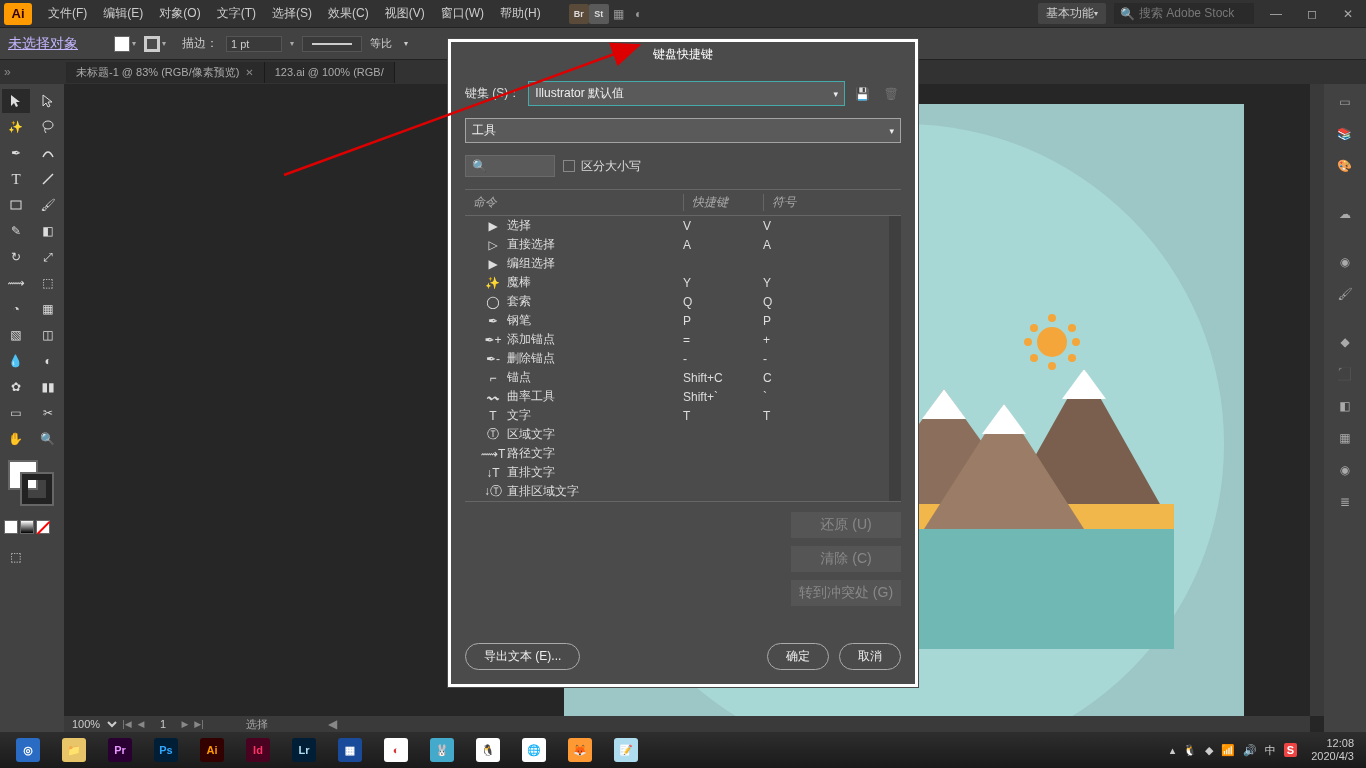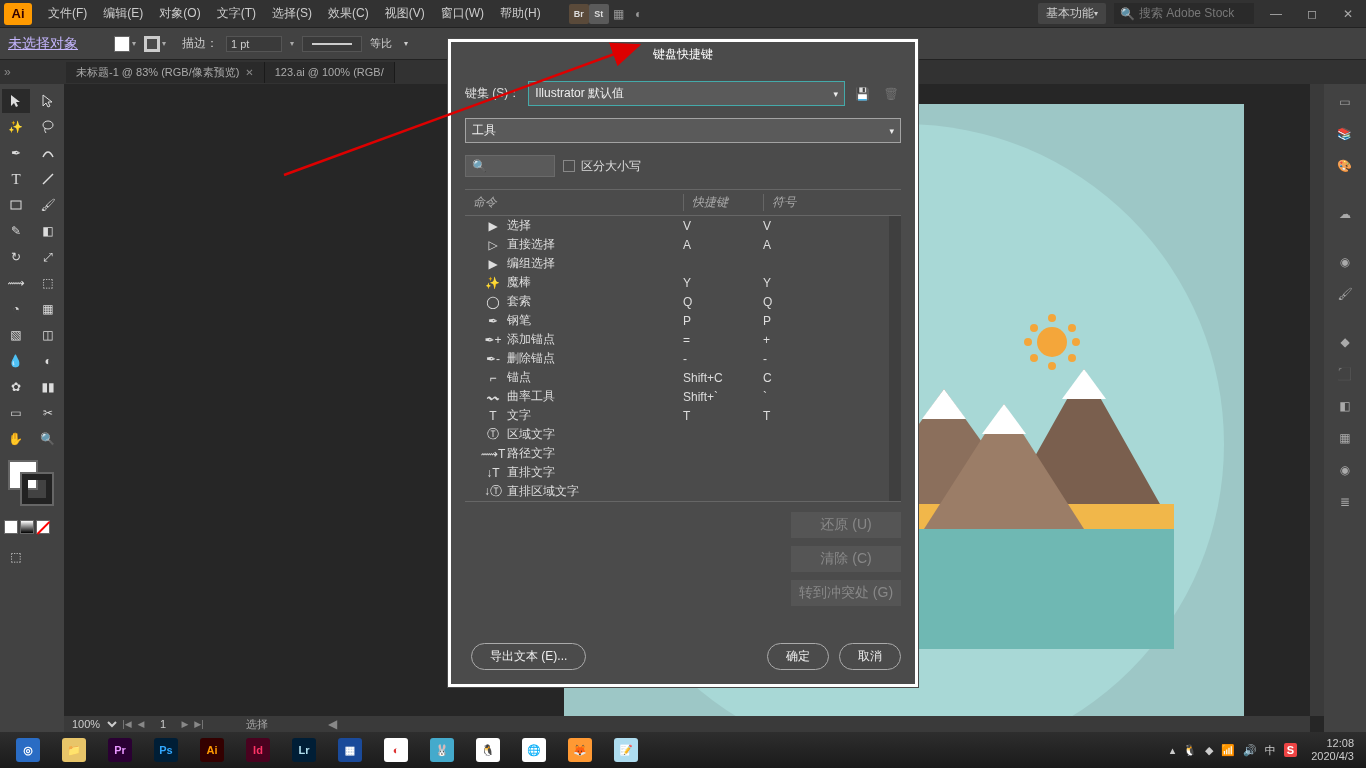--- a/index.html
+++ b/index.html
@@ -94,21 +94,21 @@
 .th-sym { width: 60px; border-left: 1px solid #666; padding-left: 8px; }
 .tbody { max-height: 290px; overflow: hidden; position: relative; }
 .tr { display: flex; align-items: center; padding: 1px 8px; font-size: 12px; color: #ddd; height: 19px; }
 .tr-icon { width: 28px; display: flex; justify-content: center; padding-left: 12px; }
 .tr-cmd { width: 182px; padding-left: 6px; }
 .tr-key { width: 80px; }
 .tr-sym { width: 60px; }
 .tbody-scroll { position: absolute; right: 0; top: 0; bottom: 0; width: 12px; background: #3f3f3f; }
 .dlg-side-btns { display: flex; flex-direction: column; align-items: flex-end; gap: 8px; margin-top: 10px; }
 .side-btn { width: 110px; padding: 4px 0; text-align: center; background: #555; color: #888; font-size: 14px; }
-.dlg-footer { padding: 14px; display: flex; justify-content: space-between; align-items: flex-start; position: absolute; bottom: 0; left: 6px; right: 0; }
+.dlg-footer { padding: 14px; display: flex; justify-content: space-between; align-items: flex-start; position: absolute; bottom: 0; left: 0; right: 0; }
 .pill-btn { border: 1px solid #aaa; border-radius: 14px; padding: 4px 18px; color: #eee; font-size: 12px; background: transparent; cursor: pointer; }
 .footer-right { display: flex; gap: 10px; }
 
 
 .arrow-svg { position: absolute; left: 279px; top: 35px; pointer-events: none; }
 
 
 .taskbar { position: absolute; bottom: 0; left: 0; right: 0; height: 36px; background: linear-gradient(#2e2e2e, #1a1a1a); display: flex; align-items: center; padding: 0 6px; }
 .task-icon { width: 44px; height: 30px; display: flex; align-items: center; justify-content: center; margin-right: 2px; }
 .task-app { width: 24px; height: 24px; border-radius: 3px; display: flex; align-items: center; justify-content: center; font-size: 11px; font-weight: bold; color: #fff; }

